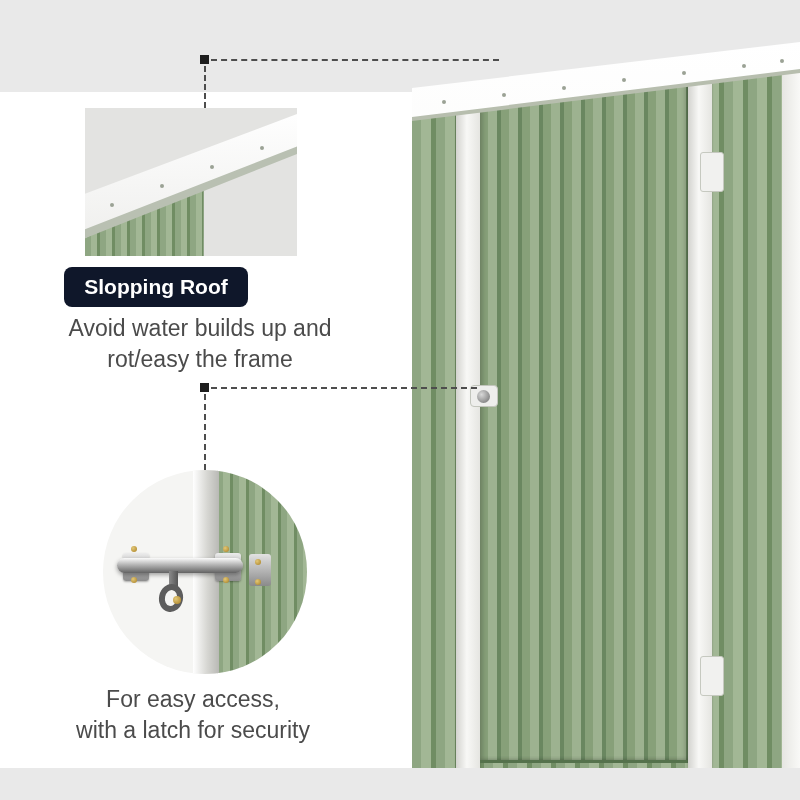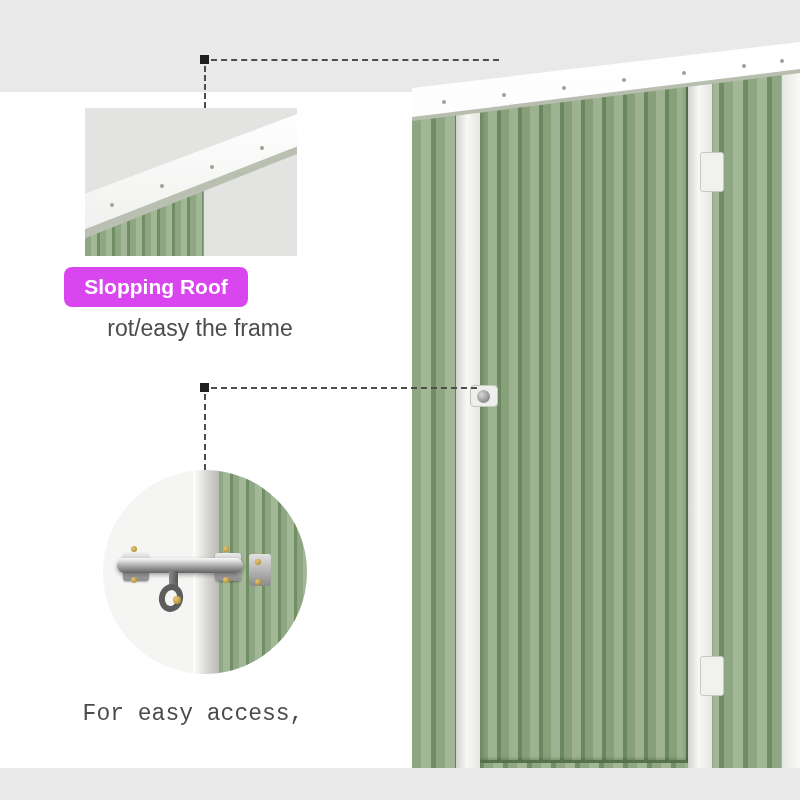--- a/index.html
+++ b/index.html
@@ -71,26 +71,26 @@
   .gold { position:absolute; width:6px; height:6px; border-radius:50%;
     background:radial-gradient(circle at 35% 35%,#e3c878,#a87f22); }
 
   
   .marker { position:absolute; width:9px; height:9px; background:#1e1e1e; }
   .dash-h { position:absolute; height:0; border-top:2px dashed #4d4d4d; }
   .dash-v { position:absolute; width:0; border-left:2px dashed #4d4d4d; }
 
   
   .badge { position:absolute; display:flex; align-items:center; justify-content:center;
-    background:#d946ef; color:#ffffff; font-weight:bold; font-size:21px; border-radius:8px; }
+    background:#0f172a; color:#ffffff; font-weight:bold; font-size:21px; border-radius:8px; }
   .badge.roof  { left:64px; top:267px; width:184px; height:40px; }
   .badge.latch { left:62px; top:652px; width:250px; height:40px; }
   .desc { position:absolute; text-align:center; color:#4b4b4b; font-size:23px; line-height:31px; }
   .desc.roof  { left:20px; top:313px; width:360px; }
-  .desc.latch { left:10px; top:699px; width:366px;font-family:Liberation Mono, monospace; }
+  .desc.latch { left:10px; top:684px; width:366px; }
 </style>
 </head>
 <body>
 
 <div class="canvas">
 
   <div class="band-top"></div>
   <div class="band-bottom"></div>
 
   <div class="shed">
@@ -149,20 +149,22 @@
   <div class="dash-v" style="left:204px;top:66px;height:42px"></div>
 
   <span class="marker" style="left:200px;top:383px"></span>
   <div class="dash-h" style="left:211px;top:387px;width:266px"></div>
   <div class="dash-v" style="left:204px;top:394px;height:76px"></div>
 
   <div class="badge roof">
     <span>Slopping Roof</span>
   </div>
   <div class="desc roof">
+    <div>Avoid water builds up and</div>
     <div>rot/easy the frame</div>
   </div>
 
   <div class="desc latch">
     <div>For easy access,</div>
+    <div>with a latch for security</div>
   </div>
 
 </div>
 
 </body></html>

